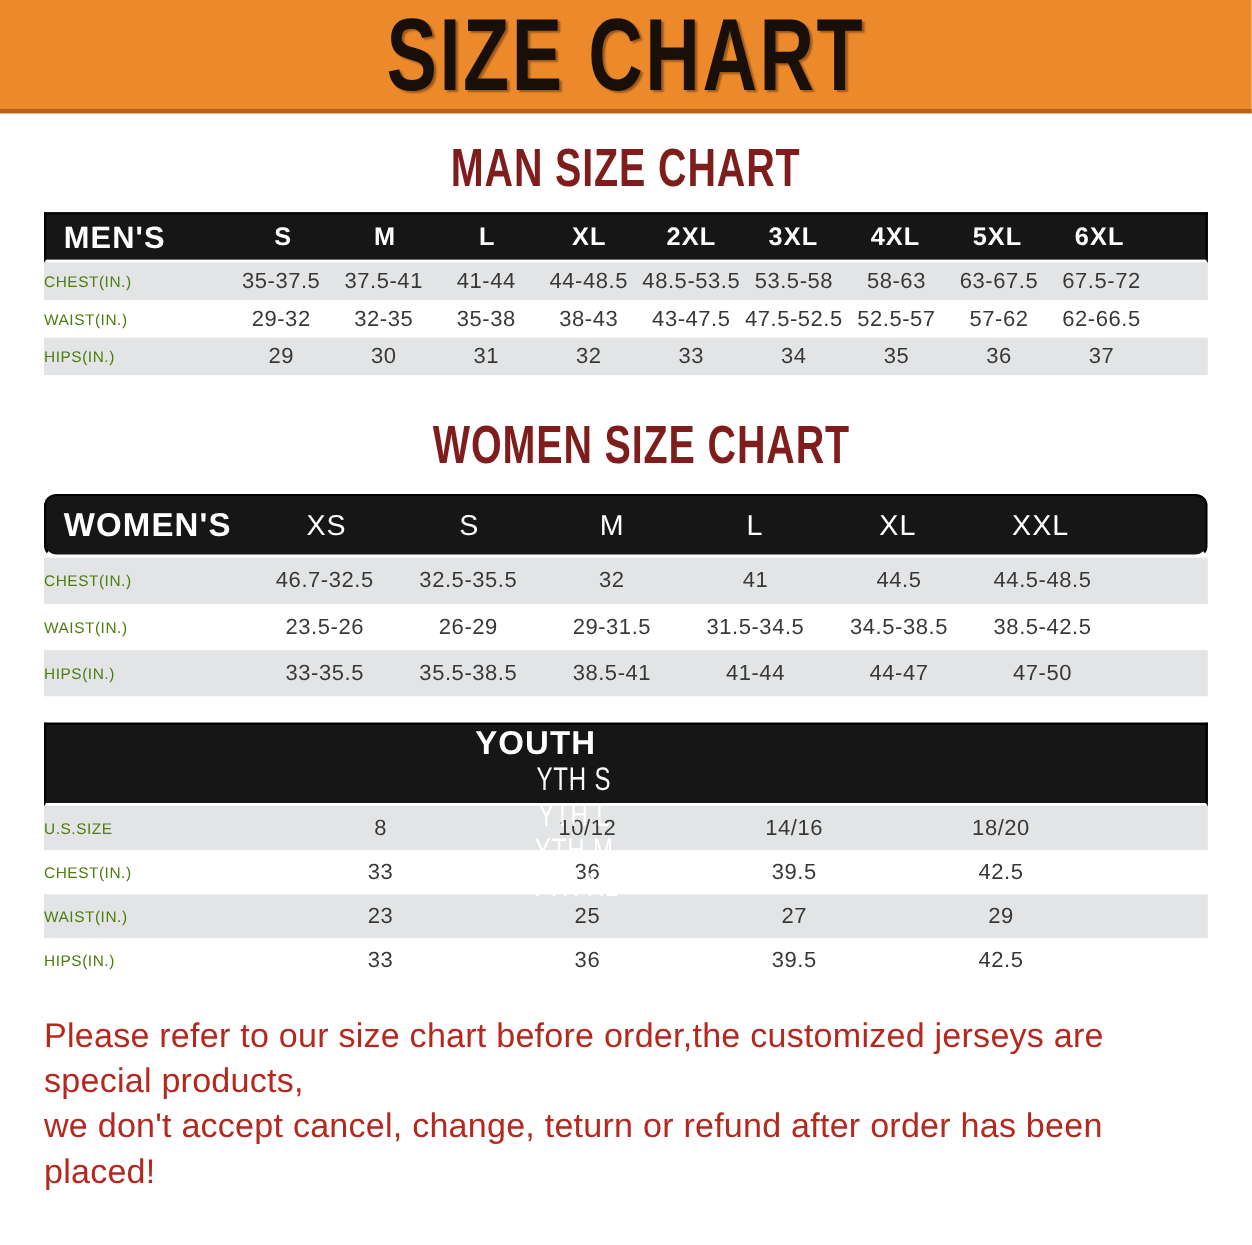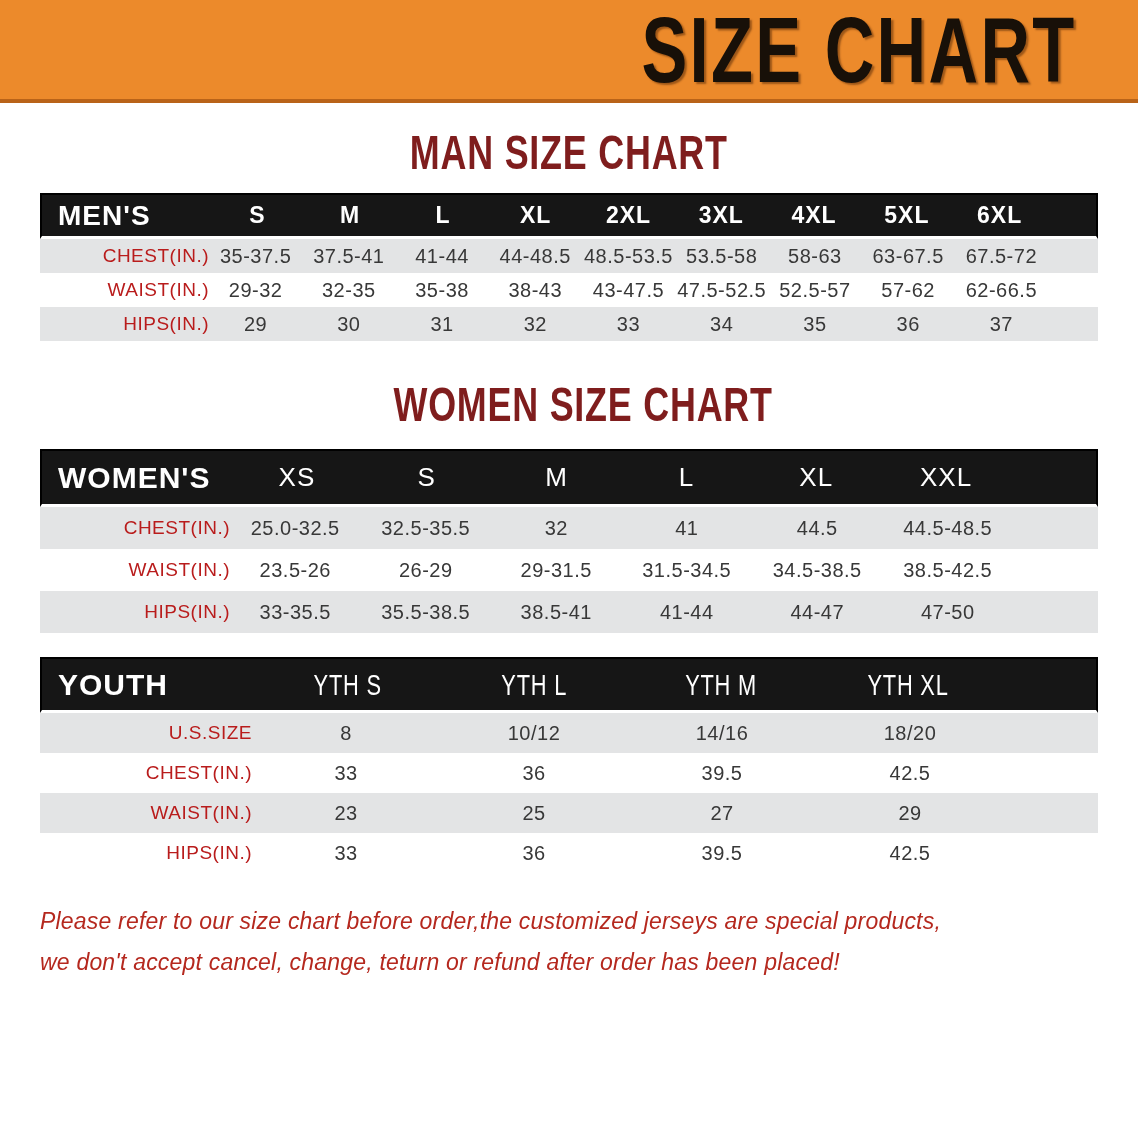--- a/index.html
+++ b/index.html
@@ -10,21 +10,21 @@
   }
   .page{width:1138px;height:1132px;position:relative;background:#fff;}
 
   
   .cx{display:inline-block;transform:scale(0.78,1.06);transform-origin:center center;white-space:nowrap;}
 
   
   .banner{
     height:99px;background:var(--banner-bg,#ec8a2b);
     border-bottom:4px solid var(--banner-border,#b96318);
-    display:flex;align-items:center;justify-content:flex-end;
+    display:flex;align-items:center;justify-content:center;
   }
   .banner h1{
     margin:0;font-size:88px;font-weight:bold;color:#181008;
     letter-spacing:3px;line-height:1;
     text-shadow:3px 2px 2px rgba(60,25,0,0.45);
   }
 
   
   .stitle{
     margin:0;text-align:center;font-weight:bold;color:#7f1d1d;
@@ -43,22 +43,22 @@
   .trow{display:flex;align-items:center;box-sizing:border-box;}
   .cell{text-align:center;}
   .cell.col,.cell.val{flex:1;}
 
   .thead{
     background:var(--header-bar,#161616);
     border:2px solid #000;border-bottom:3px solid #fff;
     color:#fff;
   }
   .t-men  .thead{height:46px;}
-  .t-women .thead{height:58px;}
-  .t-youth .thead{height:56px;}
+  .t-women .thead{height:58px;border-radius:11px;}
+  .t-youth .thead{height:76px;flex-direction:column;}
 
   .cell.label{text-align:left;padding-left:16px;box-sizing:border-box;}
   .t-men  .cell.label{width:169px;}
   .t-women .cell.label{width:190px;}
   .t-youth .cell.label{width:212px;}
 
   
   .t-men  .trow{padding-right:50px;}
   .t-women .trow{padding-right:85px;}
   .t-youth .trow{padding-right:94px;}
@@ -70,31 +70,31 @@
 
   .cell.col{font-weight:bold;letter-spacing:1px;}
   .t-men  .cell.col{font-size:23px;}
   .t-women .cell.col{font-size:26px;font-weight:normal;}
   .t-youth .cell.col{font-size:28px;font-weight:normal;}
 
   .trow.data{color:#383838;}
   .t-men  .trow.data{height:34px;font-size:20px;}
   .t-women .trow.data{height:42px;font-size:20px;}
   .t-youth .trow.data{height:40px;font-size:20px;}
-  .trow.data .cell.label{font-size:19px;color:#b91c1c;letter-spacing:0.5px;
-    text-align:right;padding-left:0;}
+  .trow.data .cell.label{font-size:14px;color:#4d7c0f;letter-spacing:0.5px;
+    text-align:left;padding-left:0;}
   .trow.data .cell.val{letter-spacing:0.5px;}
   .trow.alt{background:var(--row-alt,#e3e4e5);}
   .trow.plain{background:#ffffff;}
 
   
   .notice{margin:28px 0 0 40px;width:1062px;}
   .notice p{
     margin:0;color:var(--footer-color,#b5281e);
-    font-size:23px;line-height:41px;letter-spacing:0.2px;font-style:italic;
+    font-size:31px;line-height:41px;letter-spacing:0.2px;
   }
 </style>
 </head>
 <body>
 
 <div class="page">
 
   <header class="banner">
     <h1><span class="cx">SIZE CHART</span></h1>
   </header>
@@ -160,21 +160,21 @@
           <div class="cell label hl">WOMEN'S</div>
           <div class="cell col">XS</div>
           <div class="cell col">S</div>
           <div class="cell col">M</div>
           <div class="cell col">L</div>
           <div class="cell col">XL</div>
           <div class="cell col">XXL</div>
         </div>
         <div class="trow data alt">
           <div class="cell label">CHEST(IN.)</div>
-          <div class="cell val">25.0-32.5</div>
+          <div class="cell val">46.7-32.5</div>
           <div class="cell val">32.5-35.5</div>
           <div class="cell val">32</div>
           <div class="cell val">41</div>
           <div class="cell val">44.5</div>
           <div class="cell val">44.5-48.5</div>
         </div>
         <div class="trow data plain">
           <div class="cell label">WAIST(IN.)</div>
           <div class="cell val">23.5-26</div>
           <div class="cell val">26-29</div>

